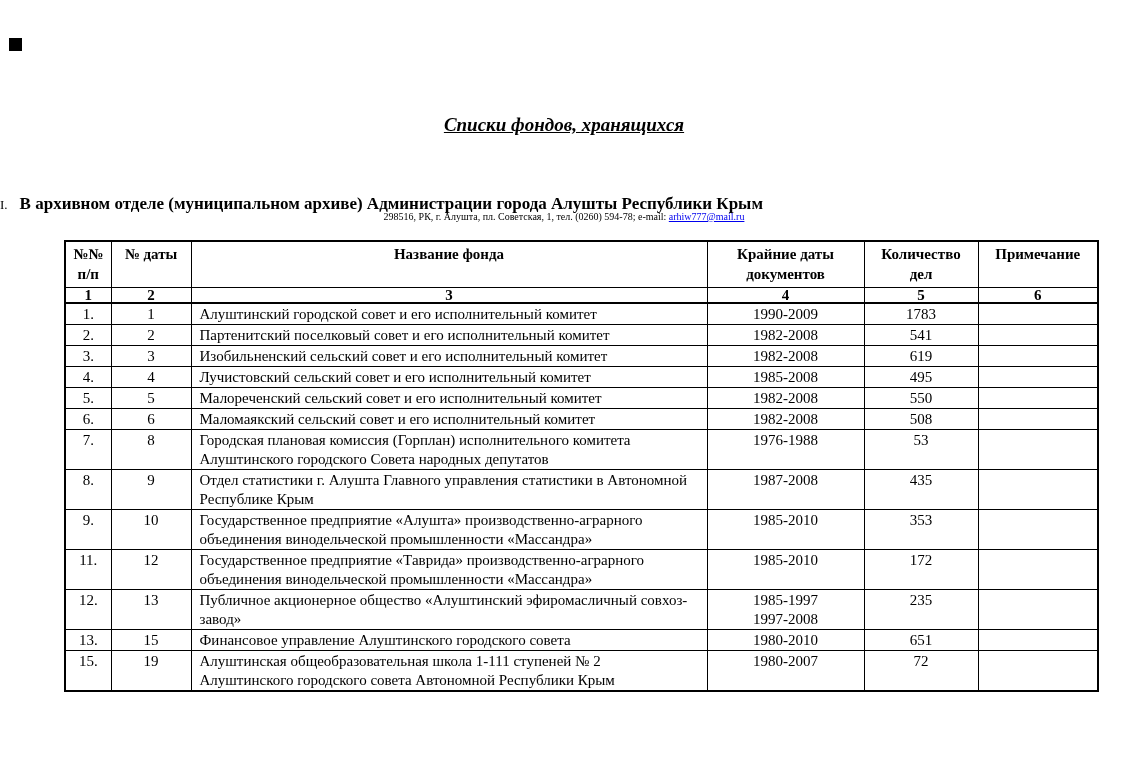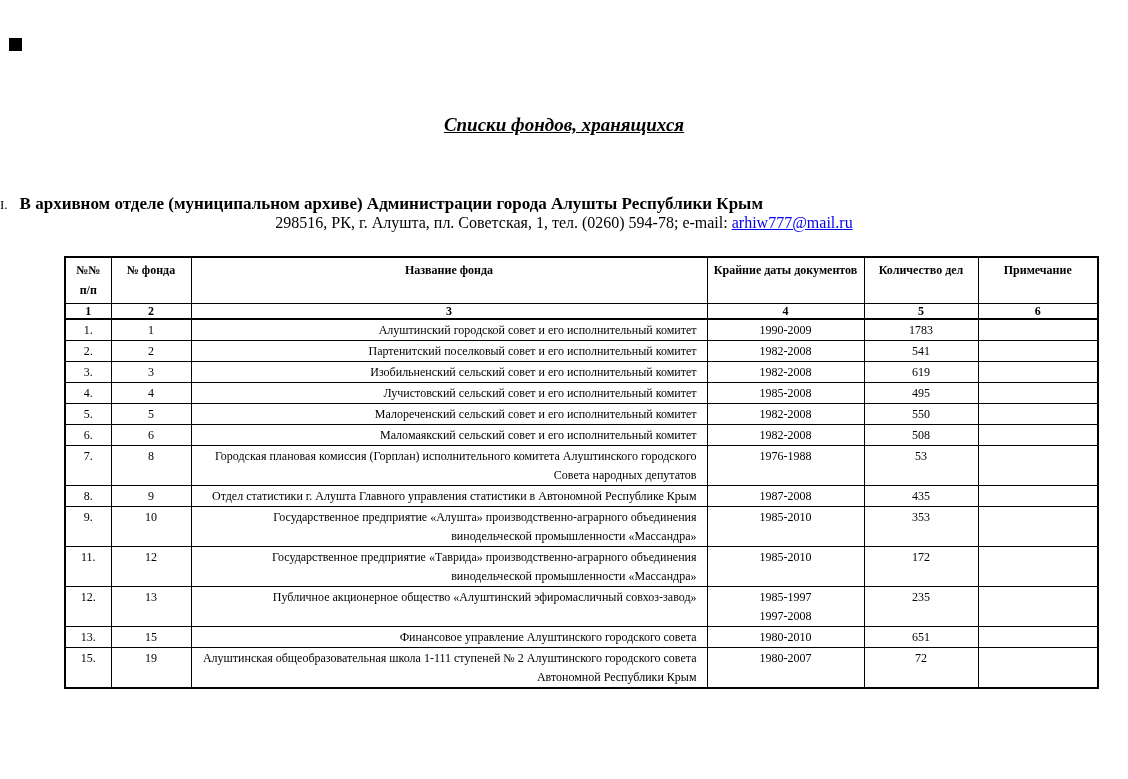--- a/index.html
+++ b/index.html
@@ -50,39 +50,39 @@
   .section-numeral {
     font-size: 13px;
     font-weight: normal;
     margin-right: 12px;
   }
   .section-text {
     font-weight: bold;
   }
   .address-line {
     position: absolute;
-    top: 214px;
+    top: 208px;
     left: 0;
     width: 100%;
     text-align: center;
-    font-size: 16px;
+    font-size: 10px;
     line-height: 18px;
   }
   .email-link {
     color: #0000EE;
     text-decoration: underline;
     cursor: pointer;
   }
   table.fond-table {
     position: absolute;
     left: 64px;
-    top: 256px;
+    top: 240px;
     border-collapse: collapse;
     table-layout: fixed;
-    font-size: 12px;
+    font-size: 15px;
     border: 2px solid #000000;
   }
   .fond-table th, .fond-table td {
     border: 1px solid #000000;
     padding: 1px 4px 0 4px;
     vertical-align: top;
     line-height: 19px;
     overflow: hidden;
   }
   .fond-table thead tr.hdr-row th {
@@ -97,21 +97,21 @@
     text-align: center;
     height: 13px;
     line-height: 14px;
     padding: 0;
     border-bottom: 2px solid #000000;
   }
   .c-num, .c-fund, .c-dates, .c-count {
     text-align: center;
   }
   .c-name {
-    text-align: right;
+    text-align: left;
     padding-left: 8px !important;
     padding-right: 10px !important;
   }
   .c-dates {
     white-space: pre-line;
   }
 </style>
 </head>
 <body>
 
@@ -136,21 +136,21 @@
       <col style="width:46px">
       <col style="width:80px">
       <col style="width:516px">
       <col style="width:157px">
       <col style="width:114px">
       <col style="width:120px">
     </colgroup>
     <thead>
       <tr class="hdr-row">
         <th>№№ п/п</th>
-        <th>№ фонда</th>
+        <th>№ даты</th>
         <th>Название фонда</th>
         <th>Крайние даты документов</th>
         <th>Количество дел</th>
         <th>Примечание</th>
       </tr>
       <tr class="nums-row">
         <td>1</td>
         <td>2</td>
         <td>3</td>
         <td>4</td>

